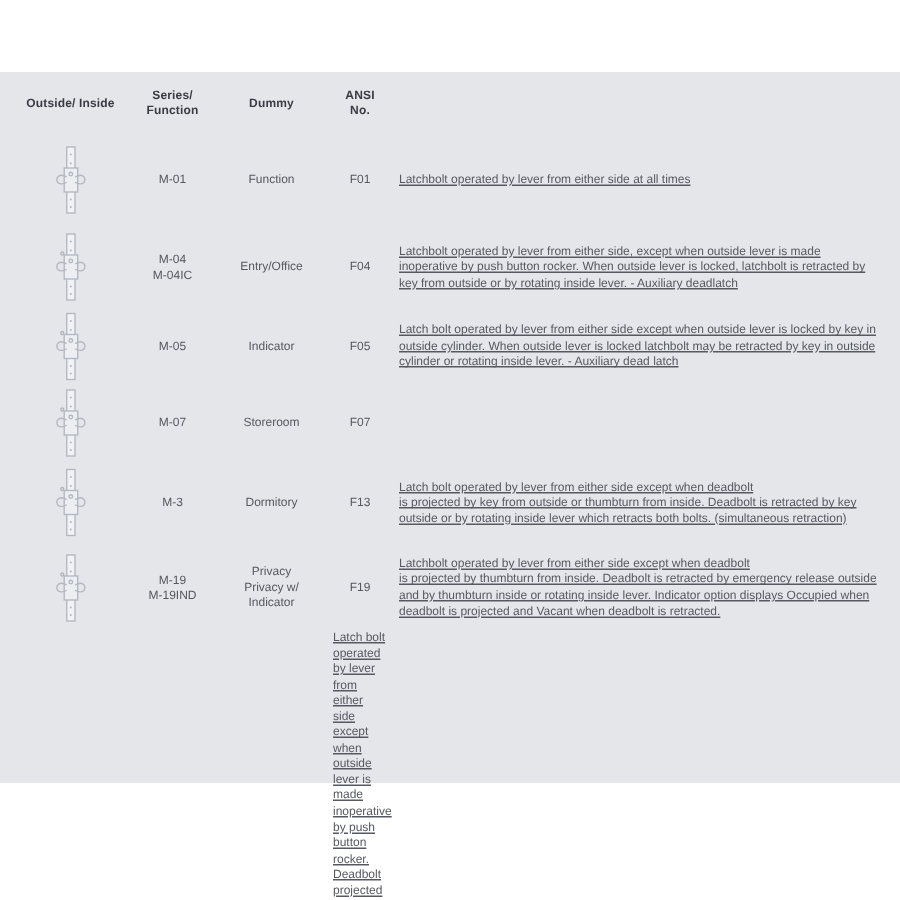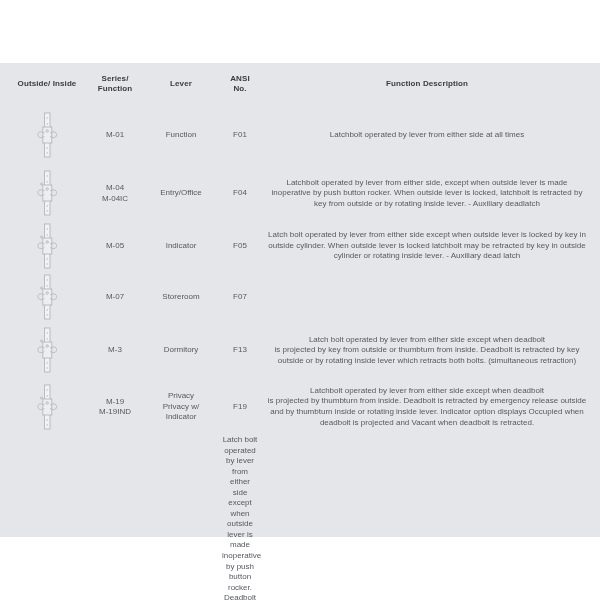--- a/index.html
+++ b/index.html
@@ -11,21 +11,21 @@
   }
   .page {
     position: relative;
     width: 600px;
     height: 600px;
     background: #ffffff;
     overflow: hidden;
   }
   .panel {
     position: absolute;
-    top: 63px;
+    top: 48px;
     left: 0;
     width: 600px;
     height: 474px;
     background: #e4e6ea;
     padding: 2px 8px 0 8px;
   }
   .trow {
     display: grid;
     grid-template-columns: 78px 58px 74px 44px 1fr;
     align-items: center;
@@ -38,25 +38,26 @@
     line-height: 1.3;
     color: #55585f;
   }
   .th {
     font-weight: bold;
     color: #393c42;
     font-size: 8px;
     letter-spacing: 0.1px;
   }
   .desc {
-    text-align: center;
+    text-align: left;
     padding-left: 4px;
     padding-right: 4px;
     line-height: 1.32;
     color: #565960;
+    text-decoration: underline;
   }
   .iconcell { display: flex; justify-content: center; align-items: center; }
   .lockicon { display: block; }
   .r1 { min-height: 64px; }
   .r2 { min-height: 53px; }
   .r3 { min-height: 52px; }
   .r4 { min-height: 50px; }
   .r5 { min-height: 57px; }
   .r6 { min-height: 56px; }
   .r7 { min-height: 55px; }
@@ -65,24 +66,23 @@
 </head>
 <body>
 
 <div class="page">
   <div class="panel">
 
     <div class="trow thead">
       <div class="cell th">Outside/ Inside</div>
       <div class="cell th">Series/
 Function</div>
-      <div class="cell th">Lever</div>
+      <div class="cell th">Dummy</div>
       <div class="cell th">ANSI
 No.</div>
-      <div class="cell th">Function Description</div>
     </div>
 
     <div class="trow r1">
       <div class="cell iconcell">
         <svg class="lockicon" width="24" height="47" viewBox="0 0 24 47">
           <g stroke="#b3b7bf" stroke-width="0.9" fill="none">
             <rect x="9.5" y="1" width="5.5" height="44" fill="#f1f2f5"></rect>
             <rect x="7.8" y="15" width="9" height="16" fill="#eceef2"></rect>
             <path d="M9.5 21 C5 18.5 2.5 20.5 3 23.5 C3.4 25.8 6.5 26.3 9.5 24.5"></path>
             <path d="M15 21 C19.5 18.5 22 20.5 21.5 23.5 C21.1 25.8 18 26.3 15 24.5"></path>

